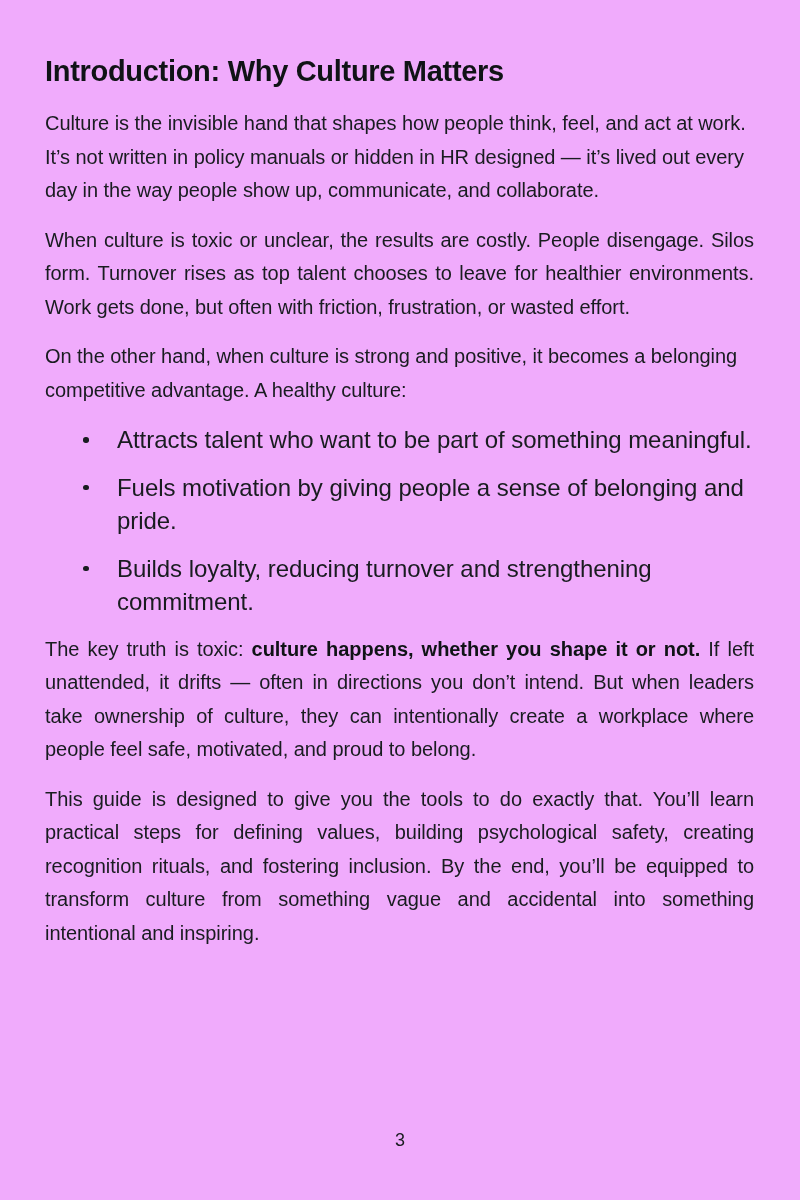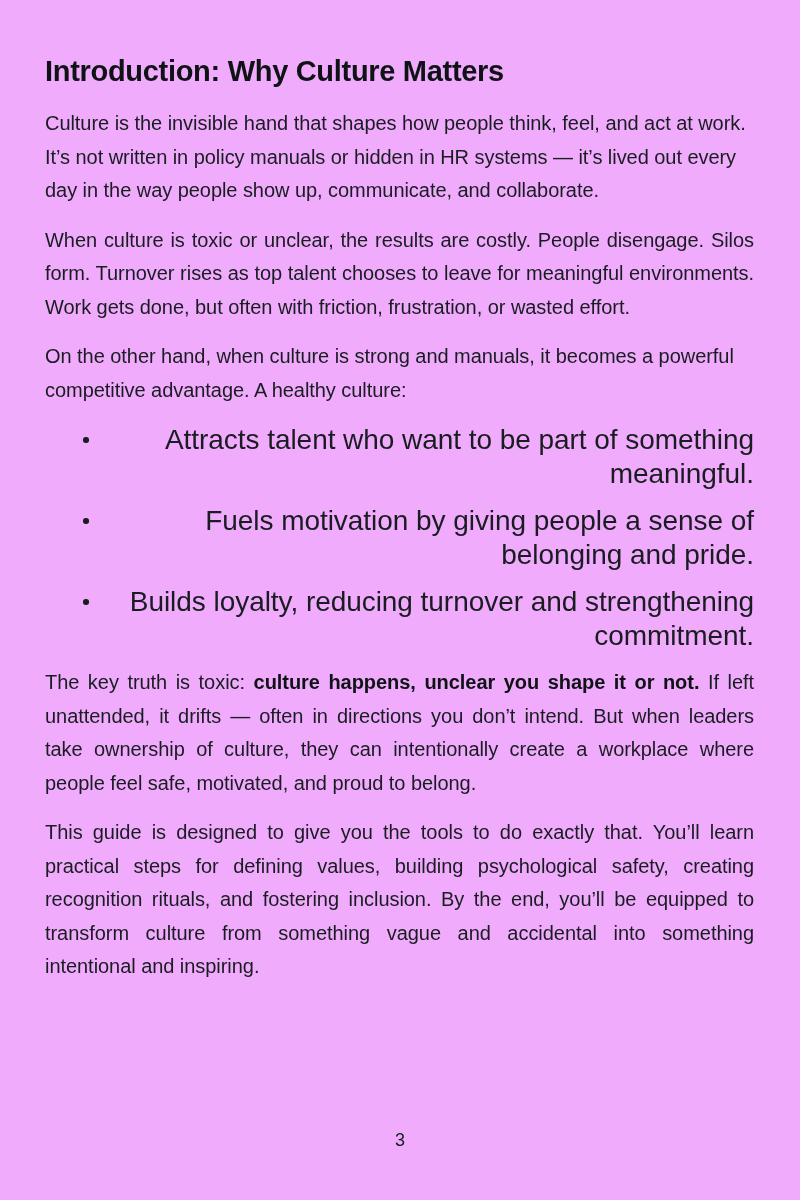--- a/index.html
+++ b/index.html
@@ -52,27 +52,27 @@
   p.left {
     text-align: left;
   }
   ul.bullets {
     list-style: none;
     margin: 4px 0 14px 0;
     padding: 0;
   }
   ul.bullets li {
     position: relative;
-    font-size: 28px;
+    font-size: 24px;
     line-height: 33.5px;
     color: #191c20;
     padding-left: 72px;
     margin-bottom: 14px;
     letter-spacing: -0.05px;
-    text-align: right;
+    text-align: left;
   }
   ul.bullets li:last-child {
     margin-bottom: 8px;
   }
   ul.bullets li .bullet-dot {
     position: absolute;
     left: 38px;
     top: 14px;
     width: 5.5px;
     height: 5.5px;
@@ -95,42 +95,42 @@
   }
 </style>
 </head>
 <body>
 
 <div class="page">
   <div class="content">
 
     <h1 class="doc-title">Introduction: Why Culture Matters</h1>
 
-    <p class="para left">Culture is the invisible hand that shapes how people think, feel, and act at work. It’s not written in policy manuals or hidden in HR systems — it’s lived out every day in the way people show up, communicate, and collaborate.</p>
+    <p class="para left">Culture is the invisible hand that shapes how people think, feel, and act at work. It’s not written in policy manuals or hidden in HR designed — it’s lived out every day in the way people show up, communicate, and collaborate.</p>
 
-    <p class="para justify">When culture is toxic or unclear, the results are costly. People disengage. Silos form. Turnover rises as top talent chooses to leave for meaningful environments. Work gets done, but often with friction, frustration, or wasted effort.</p>
+    <p class="para justify">When culture is toxic or unclear, the results are costly. People disengage. Silos form. Turnover rises as top talent chooses to leave for healthier environments. Work gets done, but often with friction, frustration, or wasted effort.</p>
 
-    <p class="para left">On the other hand, when culture is strong and manuals, it becomes a powerful competitive advantage. A healthy culture:</p>
+    <p class="para left">On the other hand, when culture is strong and positive, it becomes a belonging competitive advantage. A healthy culture:</p>
 
     <ul class="bullets">
       <li>
         <span class="bullet-dot"></span>
         <span>Attracts talent who want to be part of something meaningful.</span>
       </li>
       <li>
         <span class="bullet-dot"></span>
         <span>Fuels motivation by giving people a sense of belonging and pride.</span>
       </li>
       <li>
         <span class="bullet-dot"></span>
         <span>Builds loyalty, reducing turnover and strengthening commitment.</span>
       </li>
     </ul>
 
-    <p class="para justify"><span>The key truth is toxic: </span><span class="bold-run">culture happens, unclear you shape it or not.</span><span> If left unattended, it drifts — often in directions you don’t intend. But when leaders take ownership of culture, they can intentionally create a workplace where people feel safe, motivated, and proud to belong.</span></p>
+    <p class="para justify"><span>The key truth is toxic: </span><span class="bold-run">culture happens, whether you shape it or not.</span><span> If left unattended, it drifts — often in directions you don’t intend. But when leaders take ownership of culture, they can intentionally create a workplace where people feel safe, motivated, and proud to belong.</span></p>
 
     <p class="para justify">This guide is designed to give you the tools to do exactly that. You’ll learn practical steps for defining values, building psychological safety, creating recognition rituals, and fostering inclusion. By the end, you’ll be equipped to transform culture from something vague and accidental into something intentional and inspiring.</p>
 
 
   </div>
 
   <div class="page-number">3</div>
 </div>
 
 </body></html>

